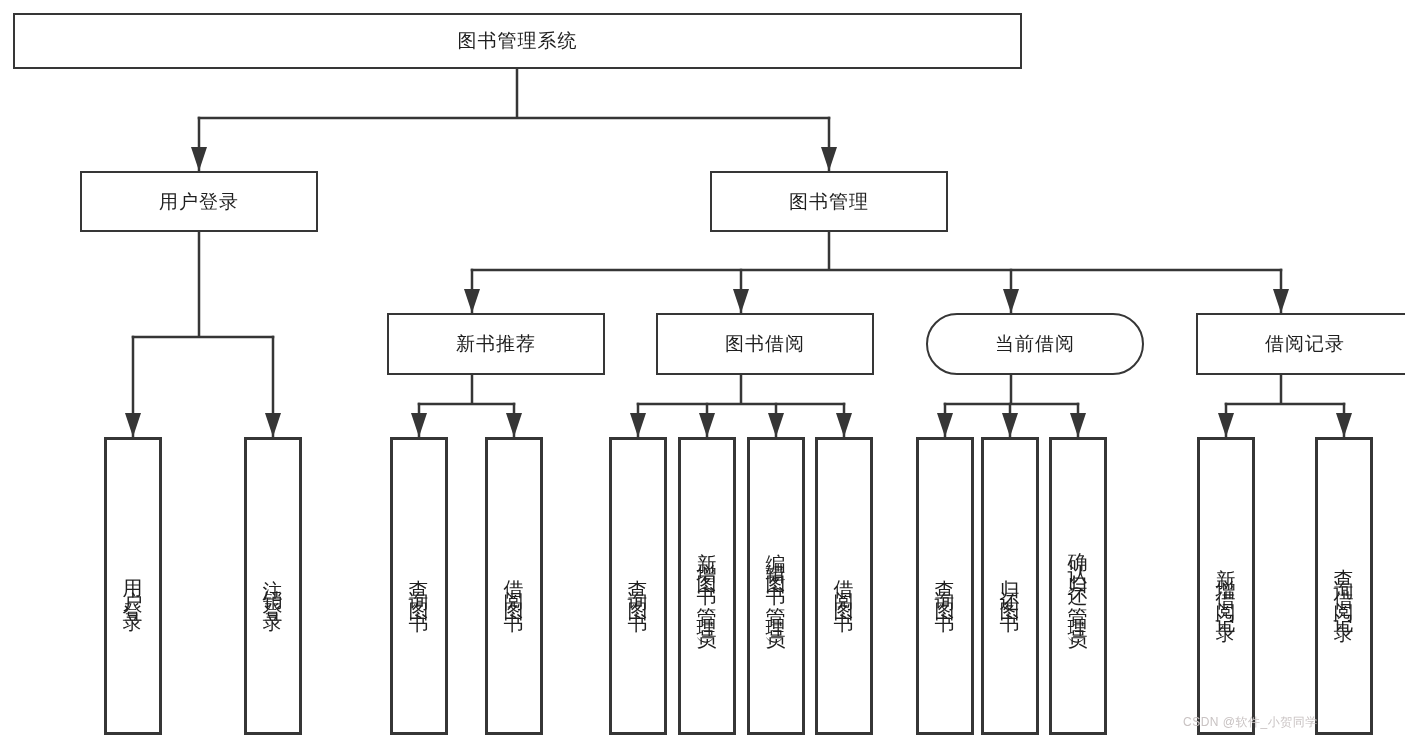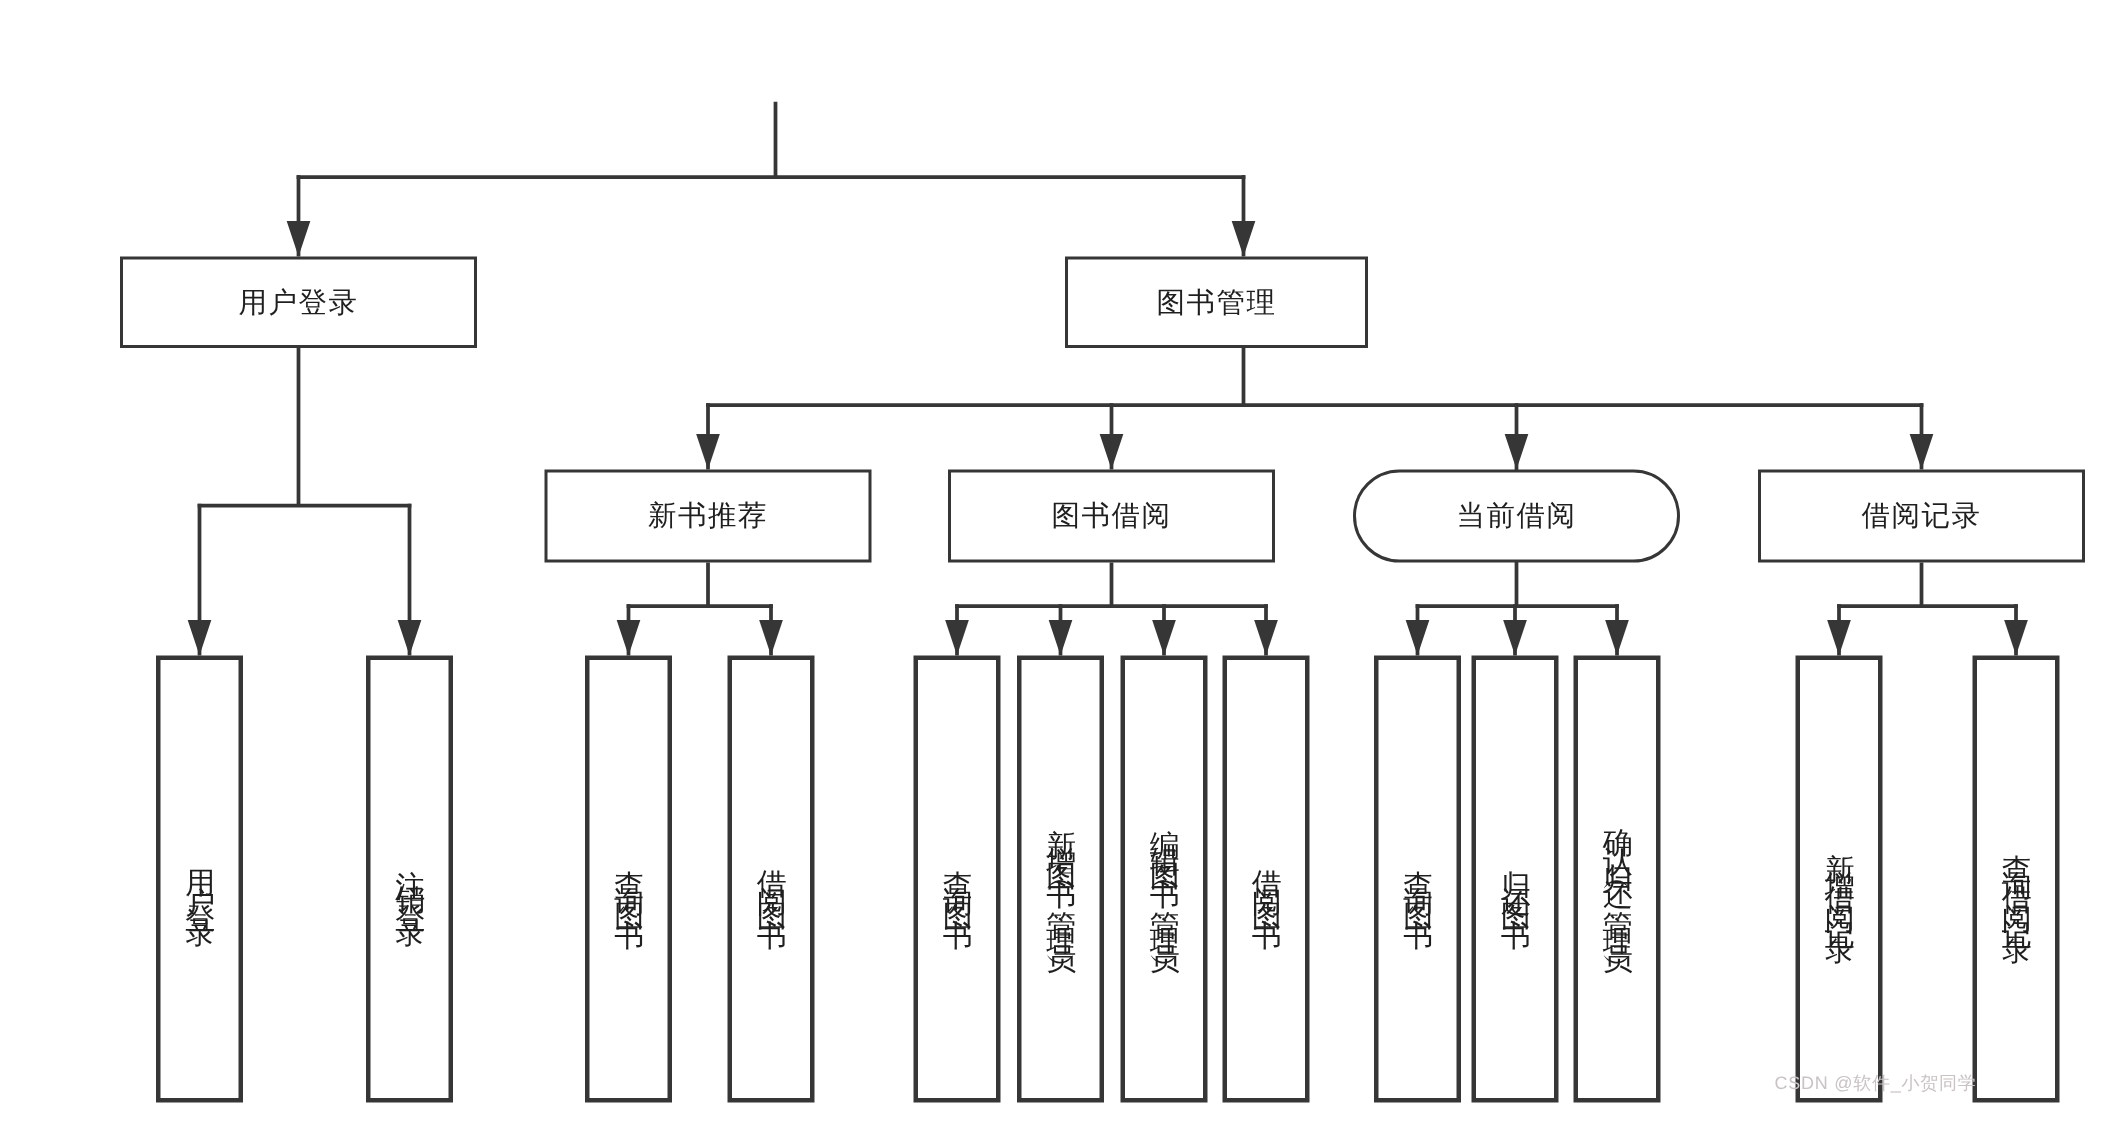--- a/index.html
+++ b/index.html
@@ -47,24 +47,24 @@
     letter-spacing: 11px;
     line-height: 1;
     white-space: nowrap;
   }
 
   
   .root-box   { left: 13px;  top: 13px;  width: 1009px; height: 56px; }
 
   
   .n-userlogin { left: 80px;  top: 171px; width: 238px; height: 61px; }
-  .n-bookmgmt  { left: 710px; top: 171px; width: 202px; height: 61px; }
-
-  
-  .n-l3 { top: 313px; width: 218px; height: 62px; }
+  .n-bookmgmt  { left: 710px; top: 171px; width: 238px; height: 61px; }
+
+  
+  .n-l3 { top: 313px; width: 218px; height: 62px; margin-left: 24px; }
   .n-newbook  { left: 363px; }
   .n-borrow   { left: 632px; }
   .n-current  { left: 902px; border-radius: 31px; }
   .n-records  { left: 1172px; }
 
   
   .lf-login    { left: 104px; }
   .lf-logout   { left: 244px; }
   .lf-nb-query { left: 390px; }
   .lf-nb-borrow{ left: 485px; }
@@ -145,20 +145,23 @@
       </g>
 
       <g>
         <path d="M1281,375 V404 M1226,404 H1344"></path>
         <line x1="1226" y1="404" x2="1226" y2="437" marker-end="url(#arrow)"></line>
         <line x1="1344" y1="404" x2="1344" y2="437" marker-end="url(#arrow)"></line>
       </g>
     </g>
   </svg>
 
+  <div class="node h root-box">
+    <span>图书管理系统</span>
+  </div>
 
   <div class="node h n-userlogin">
     <span>用户登录</span>
   </div>
   <div class="node h n-bookmgmt">
     <span>图书管理</span>
   </div>
 
   <div class="node h n-l3 n-newbook">
     <span>新书推荐</span>

